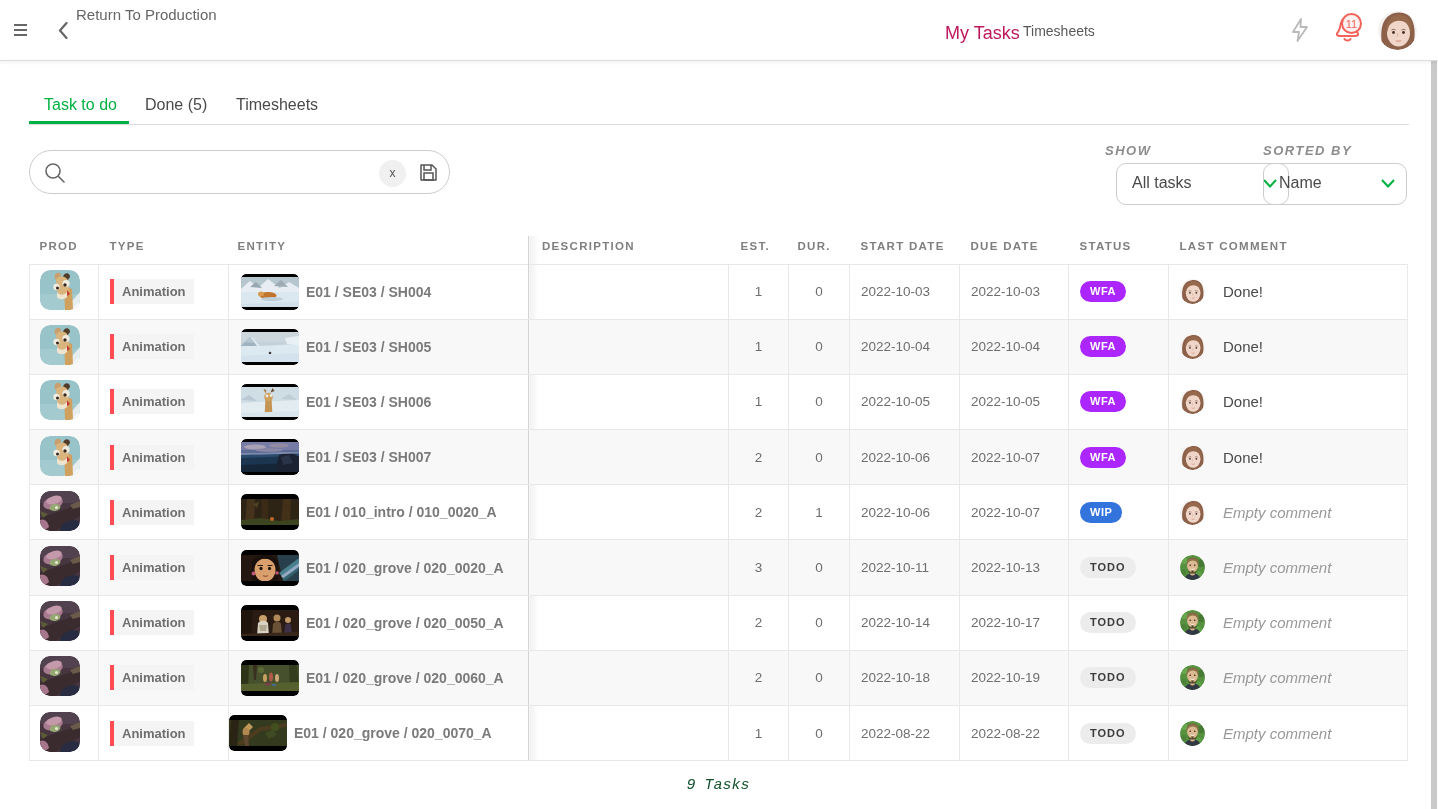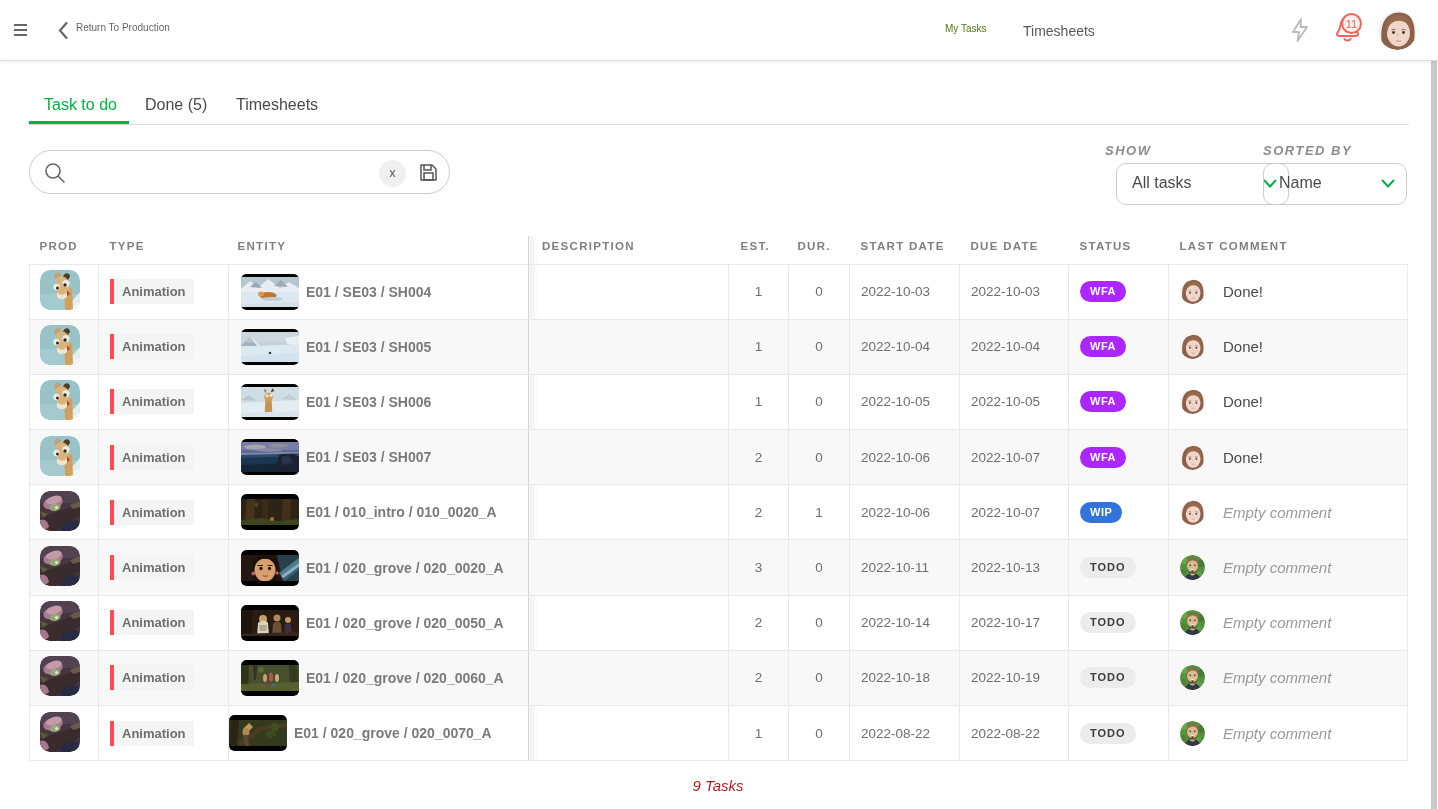--- a/index.html
+++ b/index.html
@@ -4,22 +4,22 @@
 <style>
 * { margin:0; padding:0; box-sizing:border-box; }
 html,body { width:1438px; height:809px; background:#fff; overflow:hidden;
   font-family:"Liberation Sans", sans-serif; }
 
 .nav { position:absolute; top:0; left:0; width:1438px; height:61px; background:#fff;
   border-bottom:1px solid #ddd; box-shadow:0 2px 3px rgba(0,0,0,0.05); z-index:10; }
 .burger { position:absolute; left:14px; top:24px; width:13px; height:12px; }
 .burger div { height:2px; background:#666; margin-bottom:3px; }
 .backchev { position:absolute; left:58px; top:22px; }
-.backtext { position:absolute; left:76px; top:22px; color:#666; font-size:10px; }
-.navtab1 { position:absolute; left:945px; top:23px; color:#4d7c0f; font-size:10px; }
+.backtext { position:absolute; left:76px; top:6px; color:#666; font-size:15px; }
+.navtab1 { position:absolute; left:945px; top:23px; color:#be185d; font-size:18px; }
 .navtab2 { position:absolute; left:1023px; top:23px; color:#595959; font-size:14px; }
 .navsearch { position:absolute; left:1105px; top:10px; width:162px; height:40px;
   border:1px solid #ccc; border-radius:10px; }
 .navsearch svg { position:absolute; left:11px; top:10px; }
 .navsearch span { position:absolute; left:37px; top:9px; color:#999; font-size:16px; }
 .bolt { position:absolute; left:1288px; top:17px; }
 .bell { position:absolute; left:1332px; top:13px; }
 .avatar-big { position:absolute; left:1378px; top:11px; width:39px; height:39px;
   border-radius:50%; overflow:hidden; }
 
@@ -61,21 +61,21 @@
 .pill { display:inline-block; height:21px; line-height:21px; border-radius:11px; padding:0 10px;
   font-size:11px; font-weight:bold; letter-spacing:0.5px; }
 .wfa { background:#ab26ff; color:#fff; }
 .wip { background:#3273dc; color:#fff; }
 .todo { background:#ececec; color:#3c3c3c; letter-spacing:1px; }
 .cmt { display:flex; align-items:center; }
 .cmt .av { width:25px; height:25px; border-radius:50%; overflow:hidden; margin-right:18px; flex:none; }
 .done { font-size:15px; color:#4a4a4a; }
 .empty { font-size:15px; color:#999; font-style:italic; }
 .foot { position:absolute; top:777px; left:29px; width:1378px; text-align:center;
-  font-style:italic; font-size:15px; color:#b91c1c; }
+  font-style:italic; font-size:15px; color:#14532d;font-family:Liberation Mono, monospace; }
 .sbar { position:absolute; right:1px; top:61px; width:6px; height:748px; background:#c9c9c9; }
 </style>
 </head>
 <body>
 <div class="nav">
   <div class="burger">
       <div></div>
       <div></div>
       <div></div>
     </div>

